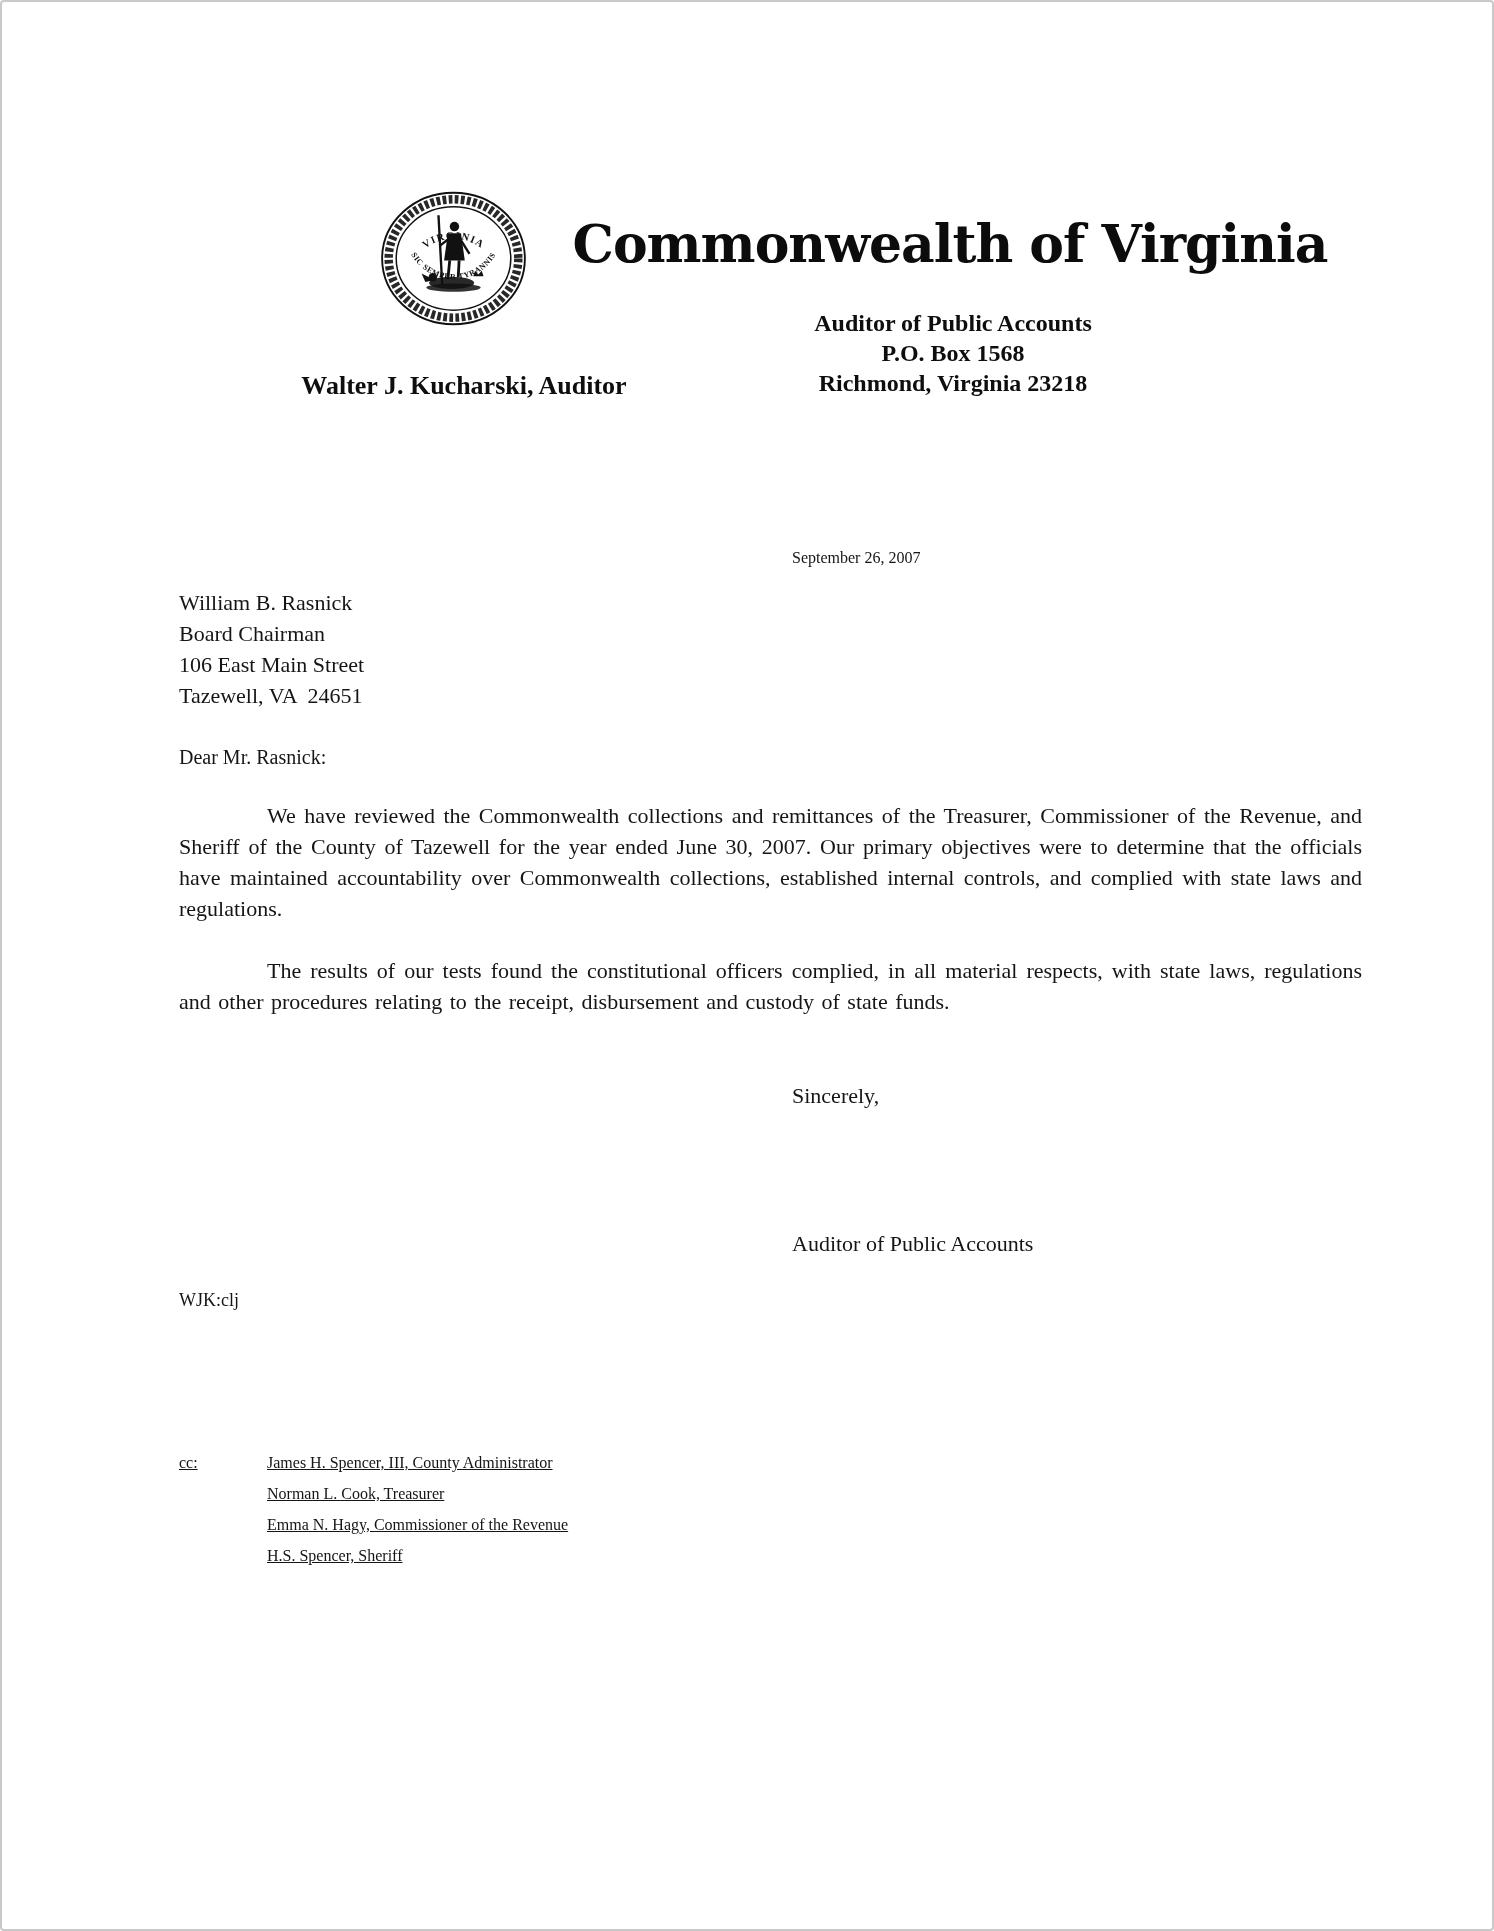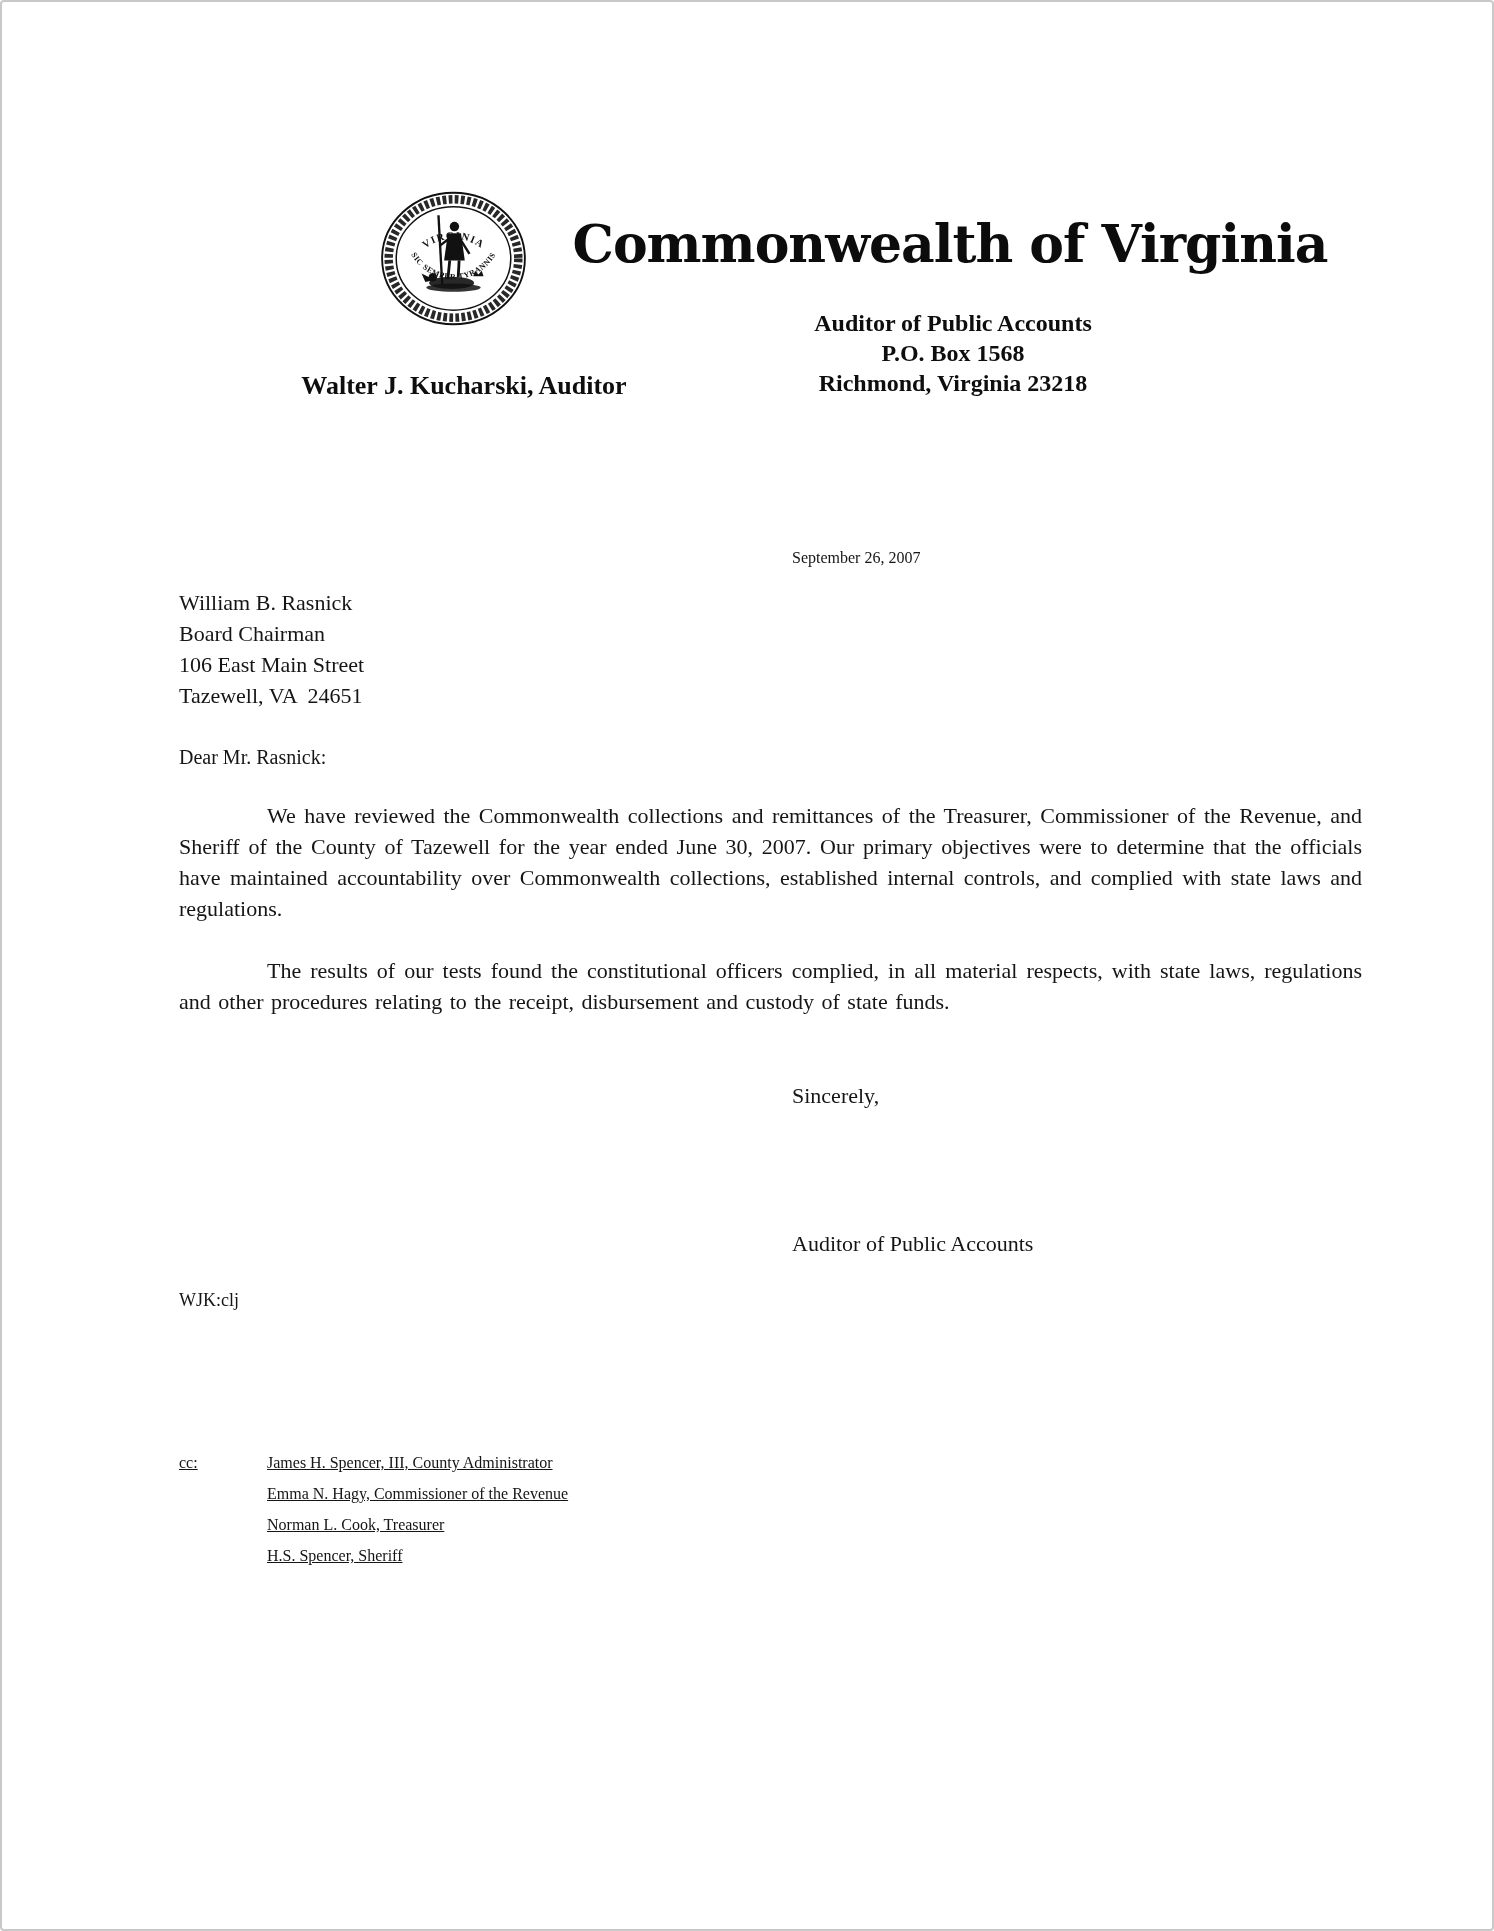--- a/index.html
+++ b/index.html
@@ -124,19 +124,19 @@
   <div class="abs closing">Sincerely,</div>
 
   <div class="abs sig-title">Auditor of Public Accounts</div>
 
   <div class="abs ref">WJK:clj</div>
 
   <div class="abs cc">
     <div class="cc-label">cc:</div>
     <div class="cc-names">
       <div>James H. Spencer, III, County Administrator</div>
+      <div>Norman L. Cook, Treasurer</div>
       <div>Emma N. Hagy, Commissioner of the Revenue</div>
-      <div>Norman L. Cook, Treasurer</div>
       <div>H.S. Spencer, Sheriff</div>
     </div>
   </div>
 
 </div>
 
 </body></html>

